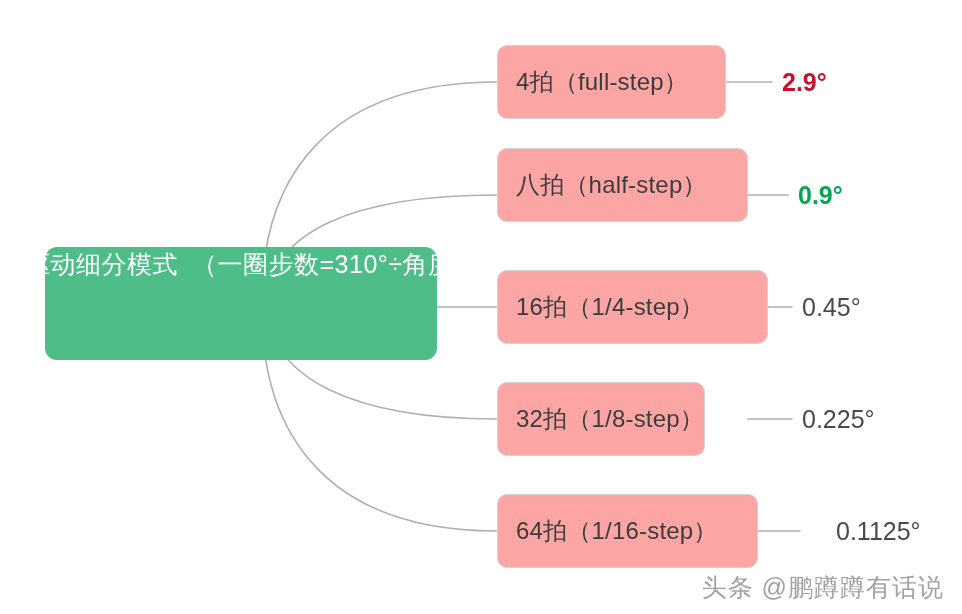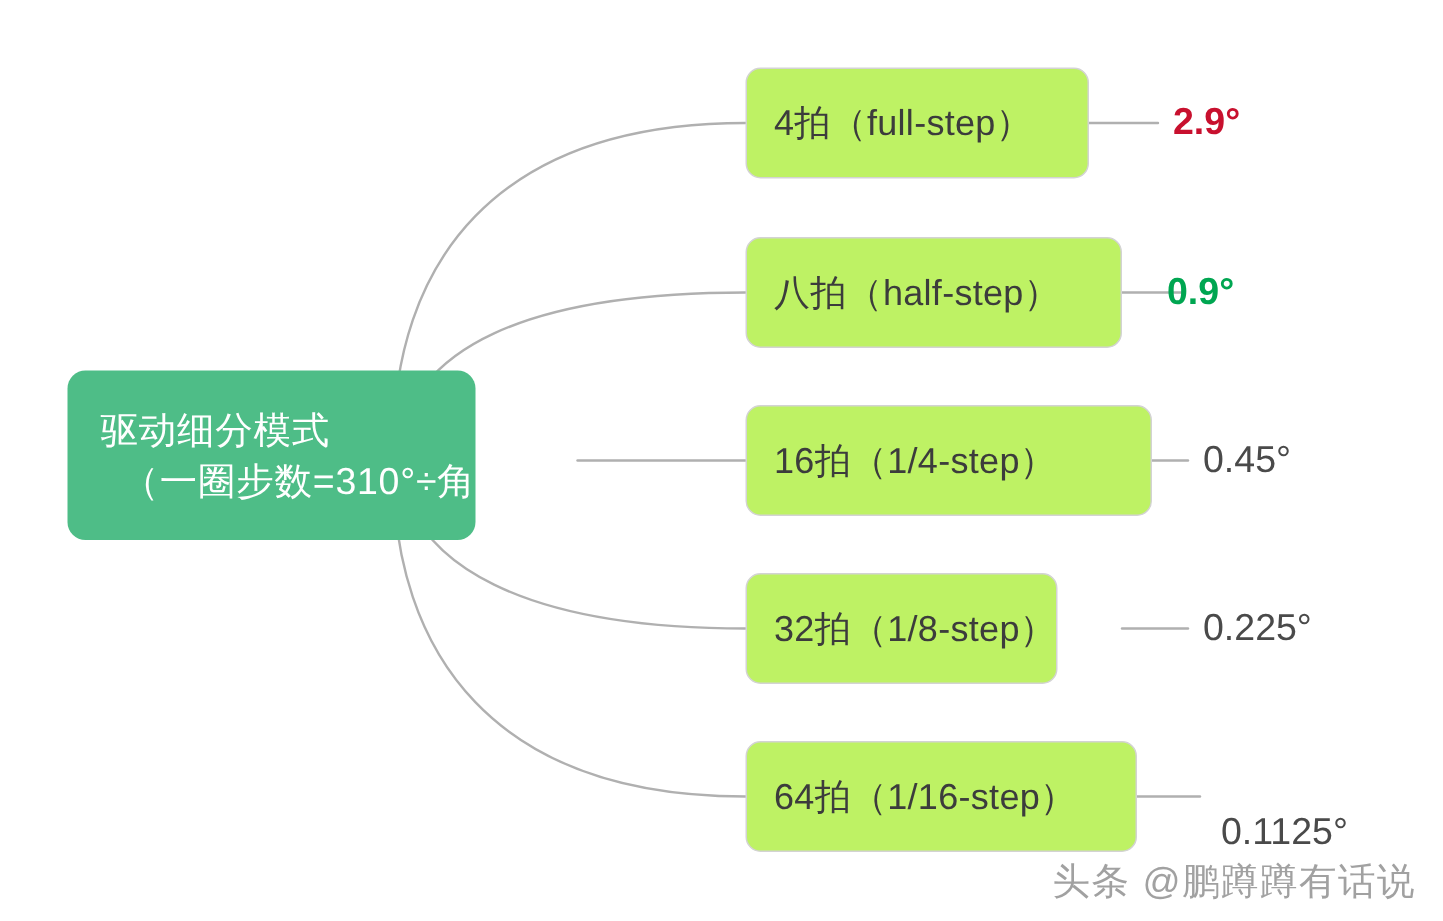--- a/index.html
+++ b/index.html
@@ -12,44 +12,44 @@
   }
   #stage{position:absolute;left:0;top:0;width:962px;height:614px;}
 
   
   #links{position:absolute;left:0;top:0;width:962px;height:614px;z-index:1;}
 
   
   .root-node{
     position:absolute;
     left:45px;top:247px;
-    width:272px;height:113px;
+    width:392px;height:113px;
     background:#4ebd87;
     border-radius:12px;
     box-sizing:border-box;
     z-index:3;
     display:flex;
-    flex-direction:column;
+    flex-direction:row;
     justify-content:center;
     padding-left:22px;
   }
   .root-line1{
     color:#ffffff;font-size:25px;line-height:34px;
     letter-spacing:.5px;white-space:nowrap;
   }
   .root-line2{
     color:#ffffff;font-size:25px;line-height:34px;
     letter-spacing:.5px;white-space:nowrap;padding-left:14px;
   }
 
   
   .child-node{
     position:absolute;
     height:74px;
-    background:#bef264;
+    background:#fca5a5;
     border:1.3px solid #d3d3d3;
     border-radius:10px;
     box-sizing:border-box;
     display:flex;align-items:center;
     padding-left:18px;
     z-index:3;
   }
   .child-label{
     color:#3c3c3c;
     font-size:24px;
@@ -106,35 +106,35 @@
   <div class="root-node">
     <div class="root-line1">驱动细分模式</div>
     <div class="root-line2">（一圈步数=310°÷角度）</div>
   </div>
 
   <div class="child-node" style="left:497px;top:45px;width:229px;">
     <span class="child-label">4拍（full-step）</span>
   </div>
   <div class="leaf-value accent-red" style="left:782px;top:82px;">2.9°</div>
 
-  <div class="child-node" style="left:497px;top:158px;width:251px;">
+  <div class="child-node" style="left:497px;top:148px;width:251px;">
     <span class="child-label">八拍（half-step）</span>
   </div>
-  <div class="leaf-value accent-green" style="left:778px;top:195px;">0.9°</div>
+  <div class="leaf-value accent-green" style="left:798px;top:195px;">0.9°</div>
 
   <div class="child-node" style="left:497px;top:270px;width:271px;">
     <span class="child-label">16拍（1/4-step）</span>
   </div>
   <div class="leaf-value plain" style="left:802px;top:307px;">0.45°</div>
 
   <div class="child-node" style="left:497px;top:382px;width:208px;">
     <span class="child-label">32拍（1/8-step）</span>
   </div>
   <div class="leaf-value plain" style="left:802px;top:419px;">0.225°</div>
 
   <div class="child-node" style="left:497px;top:494px;width:261px;">
     <span class="child-label">64拍（1/16-step）</span>
   </div>
-  <div class="leaf-value plain" style="left:814px;top:531px;margin-top:24px;">0.1125°</div>
+  <div class="leaf-value plain" style="left:836px;top:531px;">0.1125°</div>
 
   <div class="watermark">头条 @鹏蹲蹲有话说</div>
 
 </div>
 
 </body></html>

